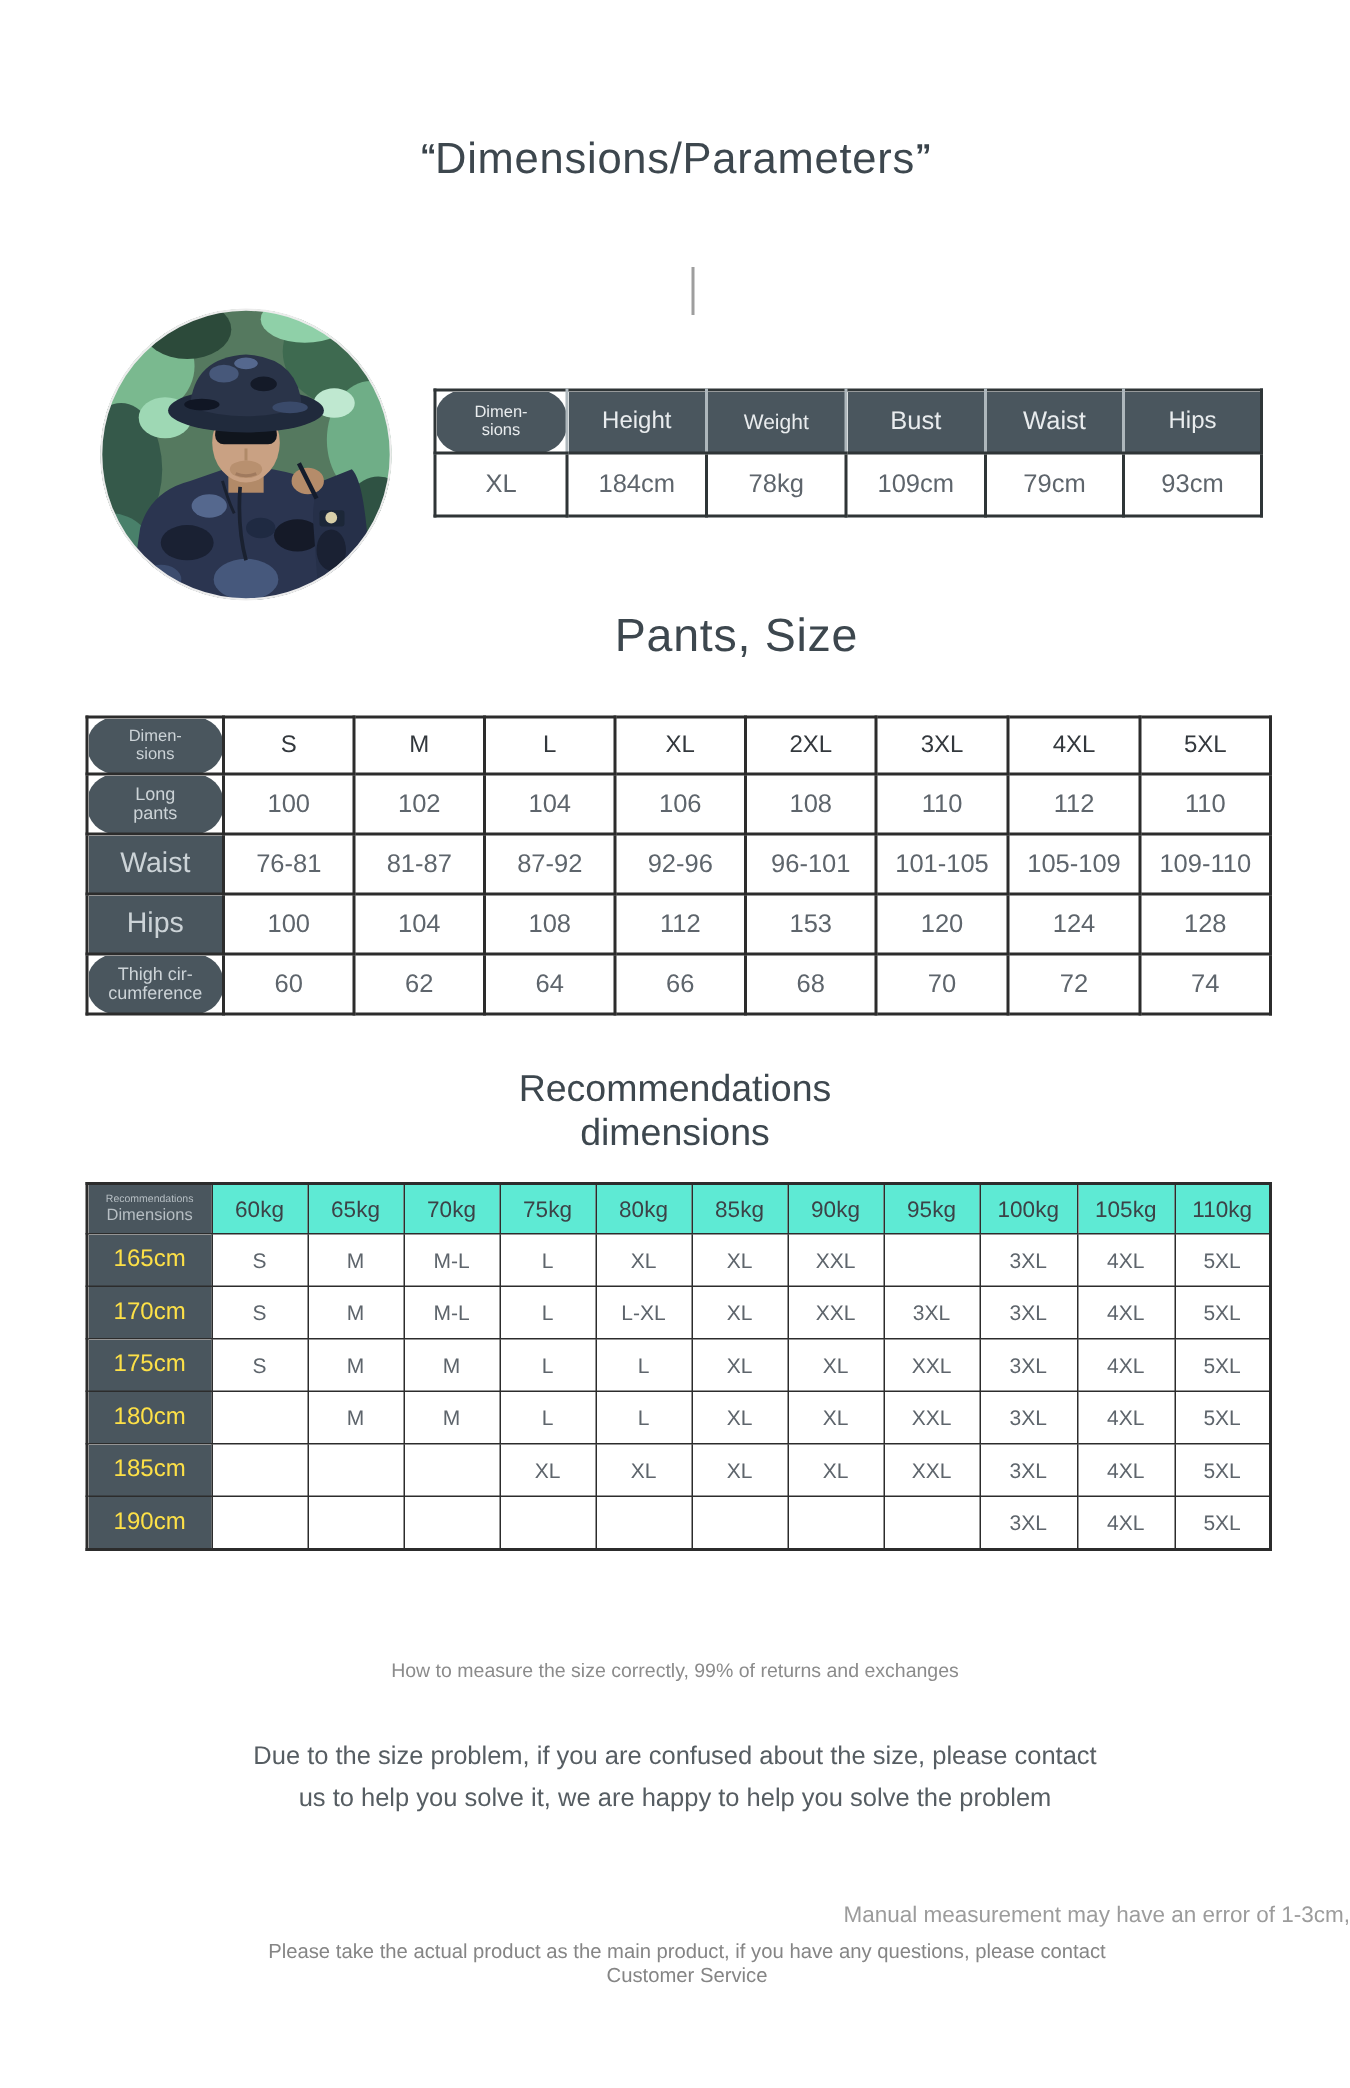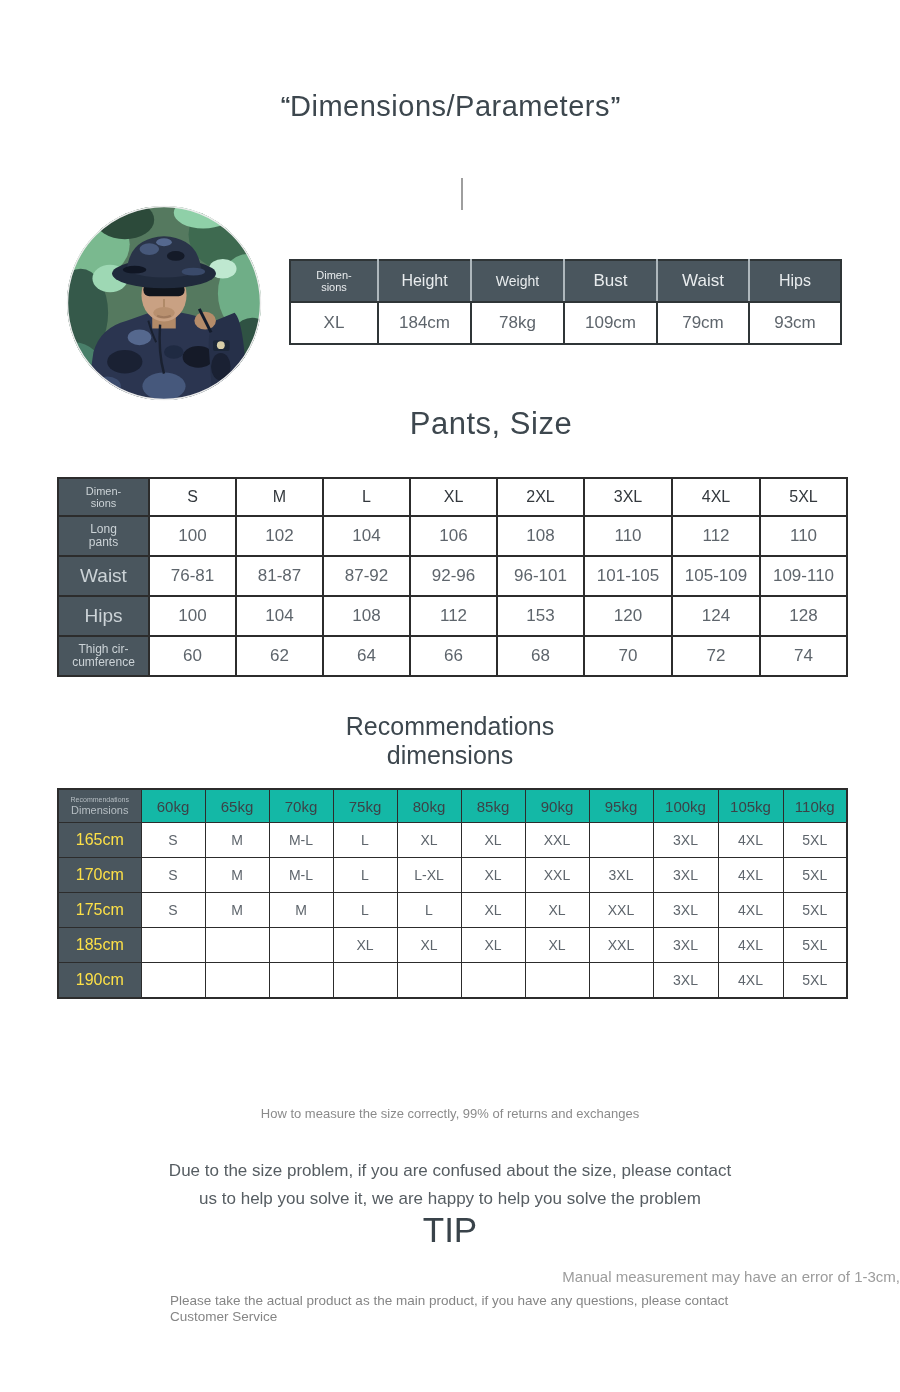--- a/index.html
+++ b/index.html
@@ -18,21 +18,21 @@
   .divider-bar { left:461px; top:178px; width:2px; height:32px; background:#9e9e9e; }
   .pants-title { top:406px; font-size:31px; color:#3d474e; letter-spacing:0.5px;margin-left:41px; }
   .rec-title { top:712px; font-size:25px; color:#3d474e; line-height:29px; }
 
   
   .photo { left:66px; top:205px; width:196px; height:196px; border-radius:50%; overflow:hidden; }
 
   
   table.t { border-collapse:collapse; table-layout:fixed; position:absolute; background:#fff; }
   .t th, .t td { vertical-align:middle; text-align:center; padding:0; overflow:hidden; }
-  .pre { white-space:pre-line; }
+  .pre { white-space:pre-line;border-radius:19px; }
 
   
   .model-t { left:289px; top:259px; width:551px; border:2px solid #2f3537; }
   .model-t th, .model-t td { border:2px solid #2f3537; height:40px; }
   .model-t th { background:#4a565e; color:#e9ecee; font-weight:400;
                 border-left-color:#aeb7bc; border-right-color:#aeb7bc; }
   .model-t th:first-child { border-left-color:#2f3537; }
   .model-t th:last-child { border-right-color:#2f3537; }
   .model-t th.corner { font-size:11px; line-height:12px; }
   .model-t th:nth-child(2) { font-size:16px; }
@@ -51,34 +51,34 @@
   .lbl-sm { font-size:12px; line-height:13px; }
   .lbl-lg { font-size:19px; }
   .pants-t th.size { background:#fff; font-size:16px; font-weight:400; color:#33383d; }
   .pants-t td { font-size:17px; color:#5e656c; }
 
   
   .rec-t { left:57px; top:788px; width:789px; border:2px solid #2c2c2c; }
   .rec-t th, .rec-t td { border:1px solid #2c2c2c; }
   .rec-t tr.hd th { height:32px; }
   .rec-t tr.bd th, .rec-t tr.bd td { height:34px; }
-  .rec-t th.wt { background:#14b8a6; font-size:15px; font-weight:400; color:#3c4247;margin-top:44px; }
+  .rec-t th.wt { background:#5eead4; font-size:15px; font-weight:400; color:#3c4247;margin-top:44px; }
   .rec-t th.rlbl { background:#4a565e; color:#fde047; font-size:16px; font-weight:400; }
   .rec-t th.rcorner { background:#4a565e; color:#b6bec3; font-weight:400; }
   .rcorner-l1 { display:block; font-size:7px; line-height:8px; }
   .rcorner-l2 { display:block; font-size:11px; line-height:12px; }
   .rec-t td { font-size:14px; color:#5e656c; }
 
   
   .note1 { top:1106px; font-size:13px; color:#8b8b8b; }
   .contact { top:1131px; font-size:17px; color:#565d62; line-height:28px;margin-top:26px; }
   .tip-title { top:1210px; font-size:35px; color:#39434a; }
   .tip1 { top:1268px; font-size:15px; color:#9c9c9c;text-align:right; }
   .tip2 { top:1293px; left:170px; width:576px; font-size:13.5px; color:#858585;
-          line-height:16px; text-align:left; }
+          line-height:16px; text-align:center; }
 </style>
 </head>
 <body>
 
 <div class="page">
 
   <div class="abs center main-title"><span class="q">“</span><span>Dimensions/Parameters</span><span class="q">”</span></div>
 
   <div class="abs divider-bar"></div>
 
@@ -314,20 +314,34 @@
           <td>L</td>
           <td>L</td>
           <td>XL</td>
           <td>XL</td>
           <td>XXL</td>
           <td>3XL</td>
           <td>4XL</td>
           <td>5XL</td>
         </tr>
     <tr class="bd">
+      <th class="rlbl">180cm</th>
+    <td></td>
+          <td>M</td>
+          <td>M</td>
+          <td>L</td>
+          <td>L</td>
+          <td>XL</td>
+          <td>XL</td>
+          <td>XXL</td>
+          <td>3XL</td>
+          <td>4XL</td>
+          <td>5XL</td>
+        </tr>
+    <tr class="bd">
       <th class="rlbl">185cm</th>
     <td></td>
           <td></td>
           <td></td>
           <td>XL</td>
           <td>XL</td>
           <td>XL</td>
           <td>XL</td>
           <td>XXL</td>
           <td>3XL</td>
@@ -349,17 +363,16 @@
           <td>5XL</td>
         </tr>
   </tbody>
     </table>
 
   <div class="abs center note1">How to measure the size correctly, 99% of returns and exchanges</div>
   <div class="abs center contact">
     <div>Due to the size problem, if you are confused about the size, please contact</div>
     <div>us to help you solve it, we are happy to help you solve the problem</div>
   </div>
-  <div class="abs center tip-title">TIP</div>
   <div class="abs center tip1">Manual measurement may have an error of 1-3cm,</div>
   <div class="abs tip2">Please take the actual product as the main product, if you have any questions, please contact Customer Service</div>
 
 </div>
 
 </body></html>

